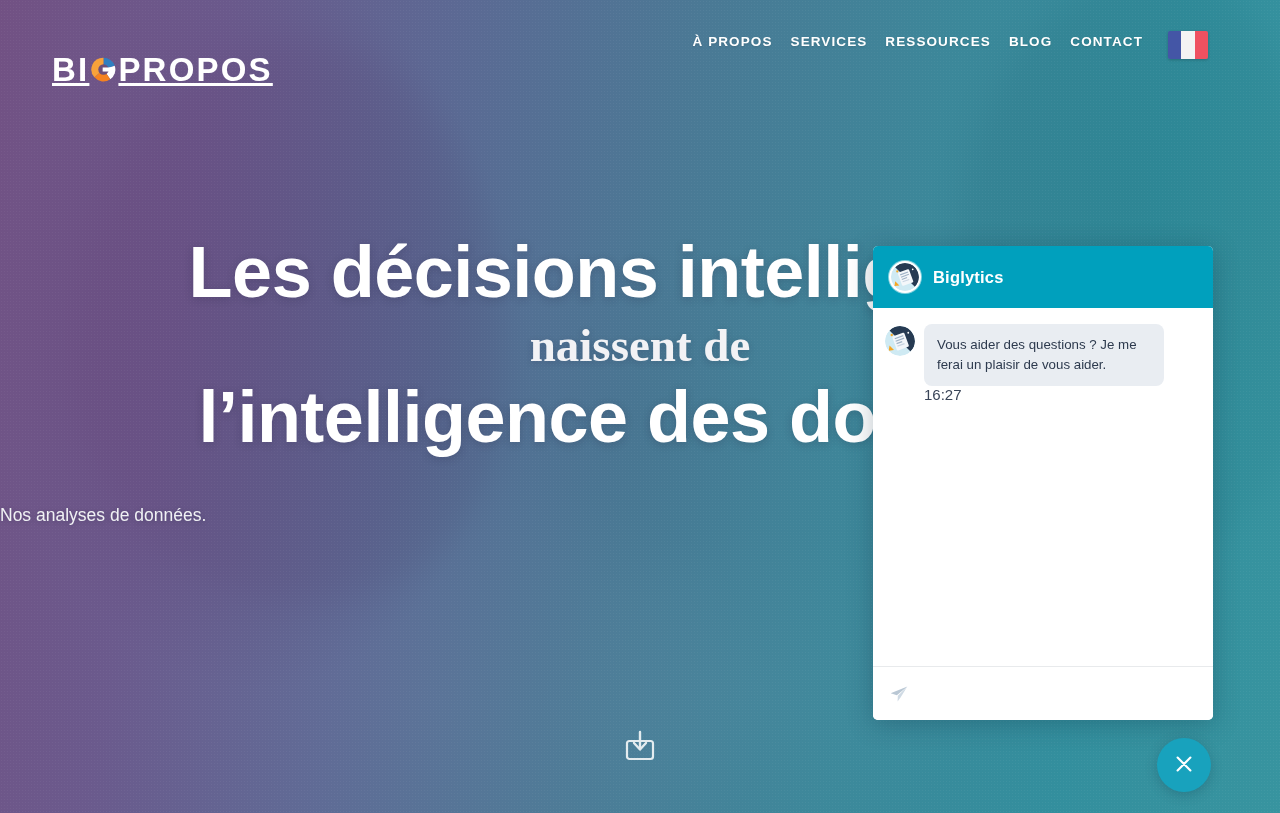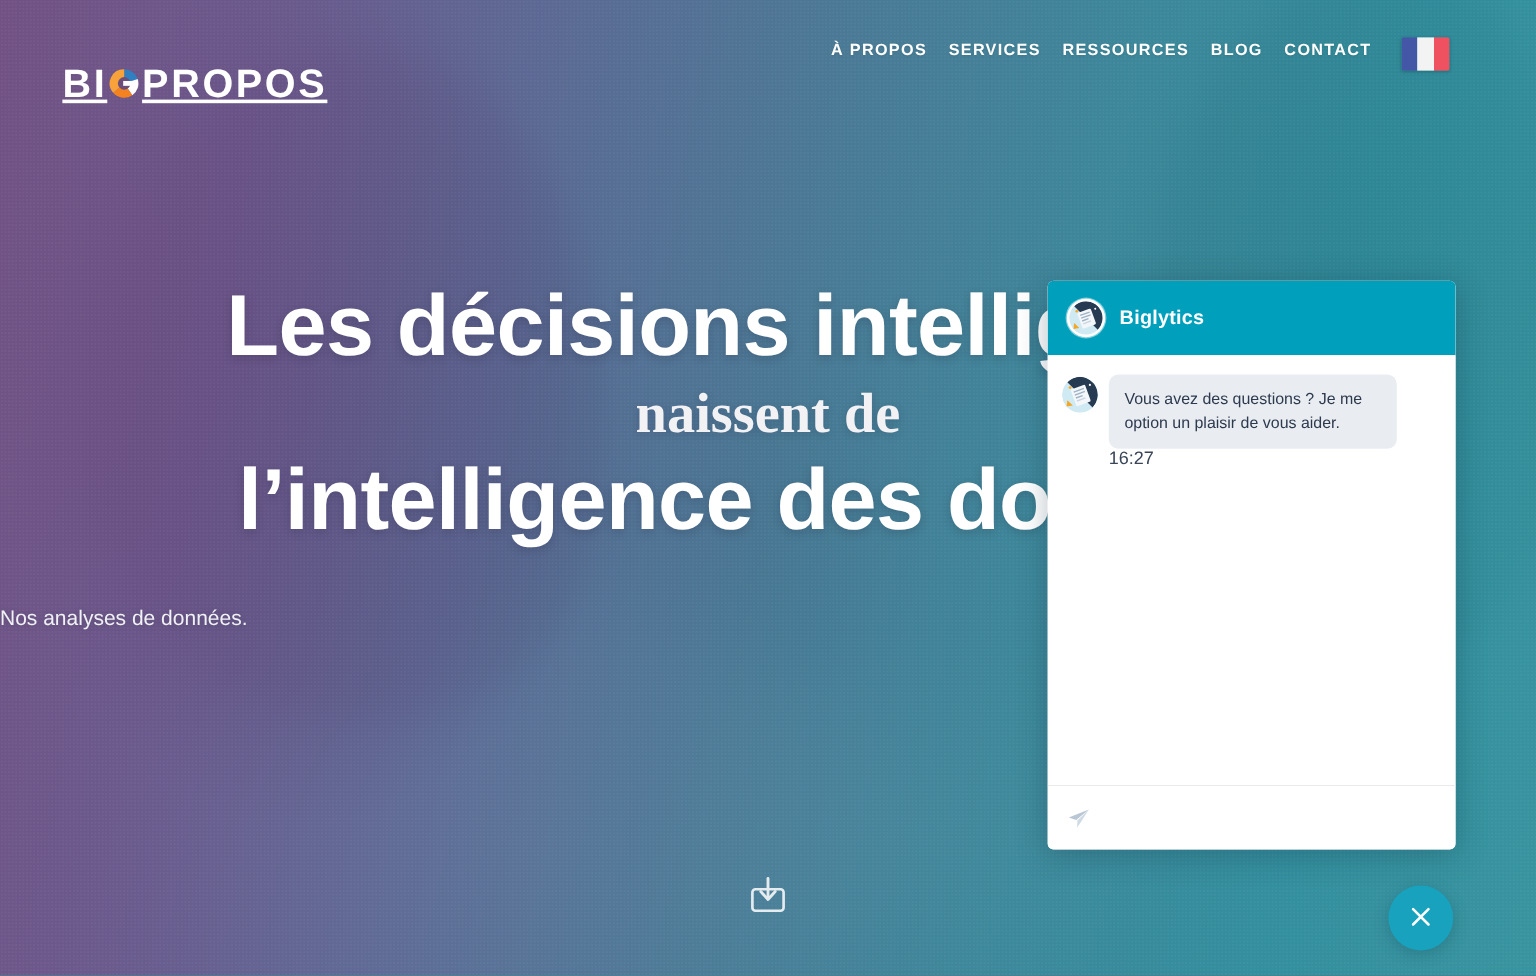--- a/index.html
+++ b/index.html
@@ -119,21 +119,21 @@
   }
 
   
   .scroll-icon {
     position:absolute; left:622px; top:730px; width:36px; height:34px;
     z-index:5; opacity:0.85;
   }
 
   
   .chat {
-    position:absolute; left:873px; top:234px;
+    position:absolute; left:873px; top:246px;
     width:340px; height:474px;
     background:#fff; border-radius:5px;
     box-shadow:0 4px 26px rgba(10,40,60,0.28);
     overflow:hidden; z-index:30;
     display:flex; flex-direction:column;
   }
   .chat-header {
     height:62px; background:#00a0bd;
     display:flex; align-items:center; gap:12px;
     padding:0 16px; flex:0 0 auto;
@@ -286,21 +286,21 @@
             <rect x="14.5" y="17.5" width="12" height="1.6" fill="#9fb2c6"></rect>
             <rect x="14.5" y="21" width="8" height="1.6" fill="#9fb2c6"></rect>
             <rect x="14.5" y="24.5" width="10" height="1.6" fill="#c9d5e2"></rect>
           </g>
           <circle cx="9" cy="12" r="1.6" fill="#f5a623"></circle>
           <circle cx="31" cy="9" r="1.2" fill="#ffffff"></circle>
           <path d="M6 26 L12 32 L5 33 Z" fill="#f5a623"></path>
         </svg>
       </span>
       <div class="msg-col">
-        <div class="bubble">Vous avez des questions ? Je me option un plaisir de vous aider.</div>
+        <div class="bubble">Vous aider des questions ? Je me ferai un plaisir de vous aider.</div>
       </div>
     </div>
     <div class="timestamp">16:27</div>
   </div>
 
   <div class="chat-footer">
     <span class="send-icon">
       <svg width="20" height="20" viewBox="0 0 24 24" aria-hidden="true">
         <path d="M22 3 L2 11.2 L9.4 13.6 L21.4 3.6 Z" fill="#b9c7d4"></path>
         <path d="M22 3 L10.6 14.1 L10.3 21 L13.8 16.2 Z" fill="#cfdae4"></path>

